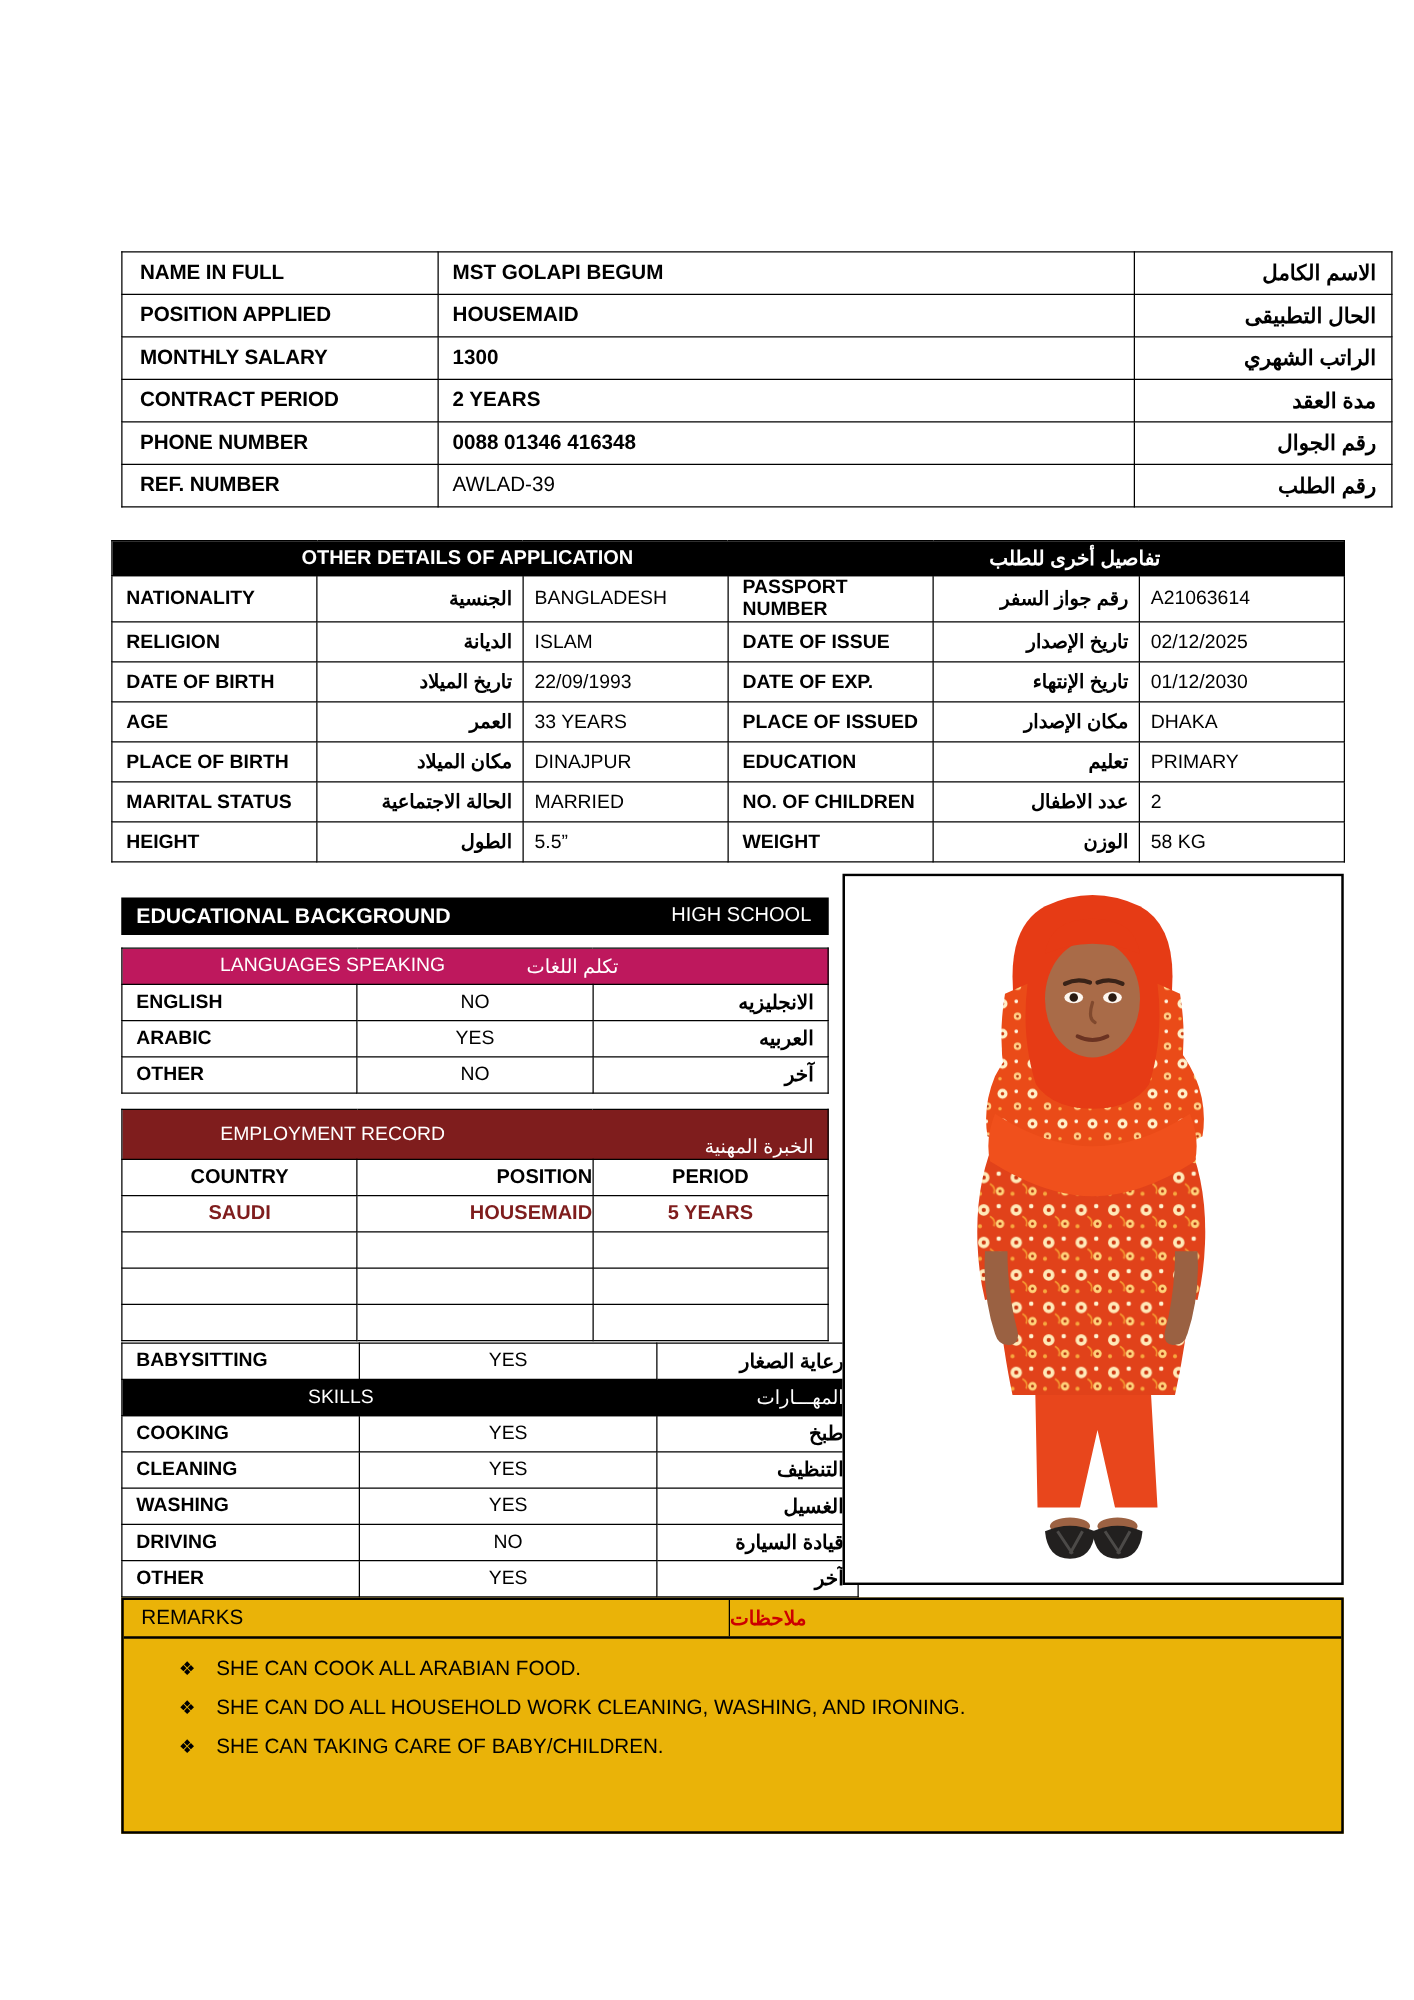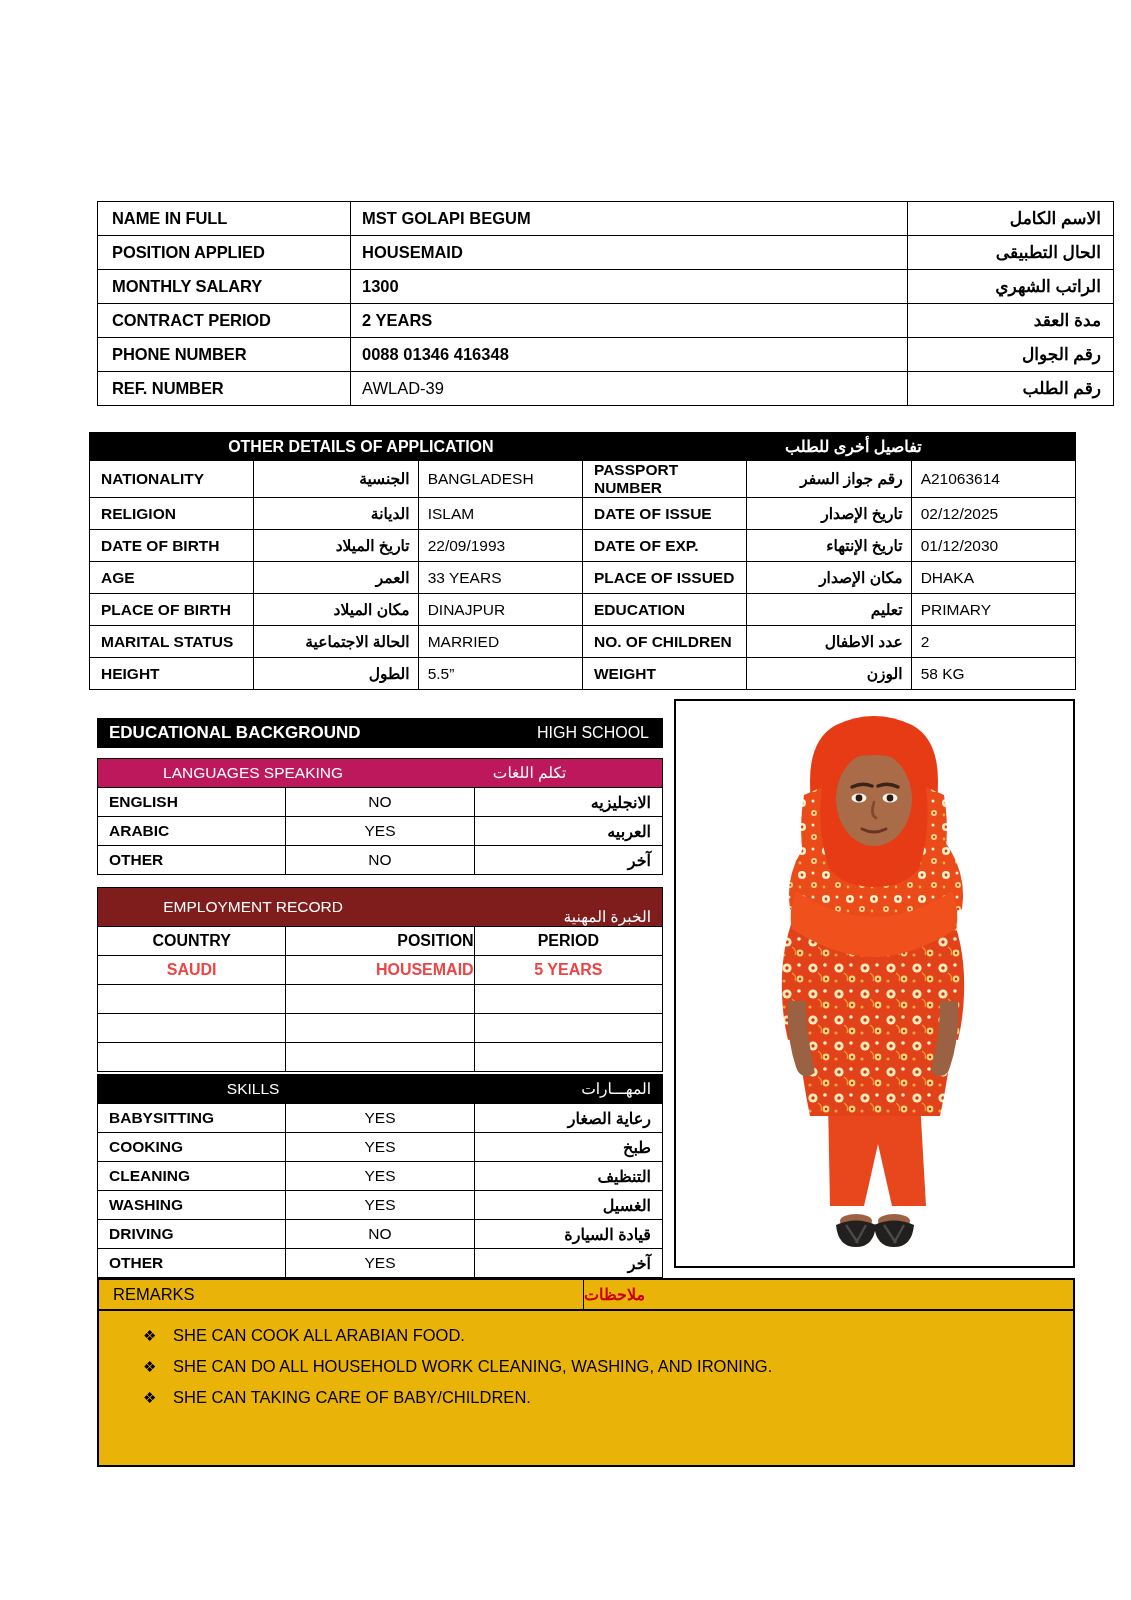--- a/index.html
+++ b/index.html
@@ -90,21 +90,21 @@
     font-weight: bold;
     font-size: 16px;
     direction: rtl;
     display: inline-block;
   }
   .bh-wrap {
     display: flex;
     align-items: center;
     height: 100%;
   }
-  .bh-left { flex: 0 0 55%; text-align: center; }
+  .bh-left { flex: 0 0 55%; text-align: center; margin-left: 13px; }
   .bh-right { flex: 1 1 auto; text-align: center; }
 
   .d-enlabel {
     width: 193px;
     font-weight: bold;
     padding-left: 11px;
   }
   .d-arlabel {
     width: 160px;
     text-align: right;
@@ -187,21 +187,21 @@
   .t-emp td { height: 28px; font-size: 15.5px; }
   .t-emp .eh {
     background: #7f1d1d;
     color: #fff;
     border: 1px solid #000 !important;
   }
   .t-emp .col1 { width: 178px; text-align: center; }
   .t-emp .col2 { width: 237px; text-align: right; }
   .t-emp .col3 { width: 149px; text-align: center; }
   .t-emp .colhdr { font-weight: bold; font-size: 16px; }
-  .t-emp .red { color: #ef4444; font-weight: bold; font-size: 16px; }
+  .t-emp .red { color: #7f1d1d; font-weight: bold; font-size: 16px; }
 
   
   .t-skills {
     position: absolute;
     left: 97px;
     top: 1074px;
     width: 566px;
   }
   .t-skills td { height: 28px; font-size: 15.5px; }
   .t-skills .sh {
@@ -398,21 +398,21 @@
     <span class="edu-title">EDUCATIONAL BACKGROUND</span>
     <span class="edu-value">HIGH SCHOOL</span>
   </div>
 
   <table class="t-lang">
     <tbody>
       <tr>
         <td class="lh" colspan="3">
           <div class="bh-wrap">
             <div class="bh-left"><span class="bh-en">LANGUAGES SPEAKING</span></div>
-            <div class="bh-right" style="text-align:center;padding-right:11px;"><span class="bh-ar">تكلم اللغات</span></div>
+            <div class="bh-right" style="text-align:left;padding-right:11px;"><span class="bh-ar">تكلم اللغات</span></div>
           </div>
         </td>
       </tr>
       <tr>
         <td class="l-name">ENGLISH</td>
         <td class="l-val">NO</td>
         <td class="l-ar">الانجليزيه</td>
       </tr>
       <tr>
         <td class="l-name">ARABIC</td>
@@ -461,31 +461,31 @@
         <td class="col1">&nbsp;</td>
         <td class="col2">&nbsp;</td>
         <td class="col3">&nbsp;</td>
       </tr>
     </tbody>
   </table>
 
   <table class="t-skills">
     <tbody>
       <tr>
+        <td class="s-name">BABYSITTING</td>
+        <td class="s-val">YES</td>
+        <td class="s-ar">رعاية الصغار</td>
+      </tr>
+      <tr>
         <td class="sh" colspan="3">
           <div class="bh-wrap">
             <div class="bh-left"><span class="bh-en">SKILLS</span></div>
             <div class="bh-right" style="text-align:right;padding-right:11px;"><span class="bh-ar">المهـــارات</span></div>
           </div>
         </td>
-      </tr>
-      <tr>
-        <td class="s-name">BABYSITTING</td>
-        <td class="s-val">YES</td>
-        <td class="s-ar">رعاية الصغار</td>
       </tr>
       <tr>
         <td class="s-name">COOKING</td>
         <td class="s-val">YES</td>
         <td class="s-ar">طبخ</td>
       </tr>
       <tr>
         <td class="s-name">CLEANING</td>
         <td class="s-val">YES</td>
         <td class="s-ar">التنظيف</td>

